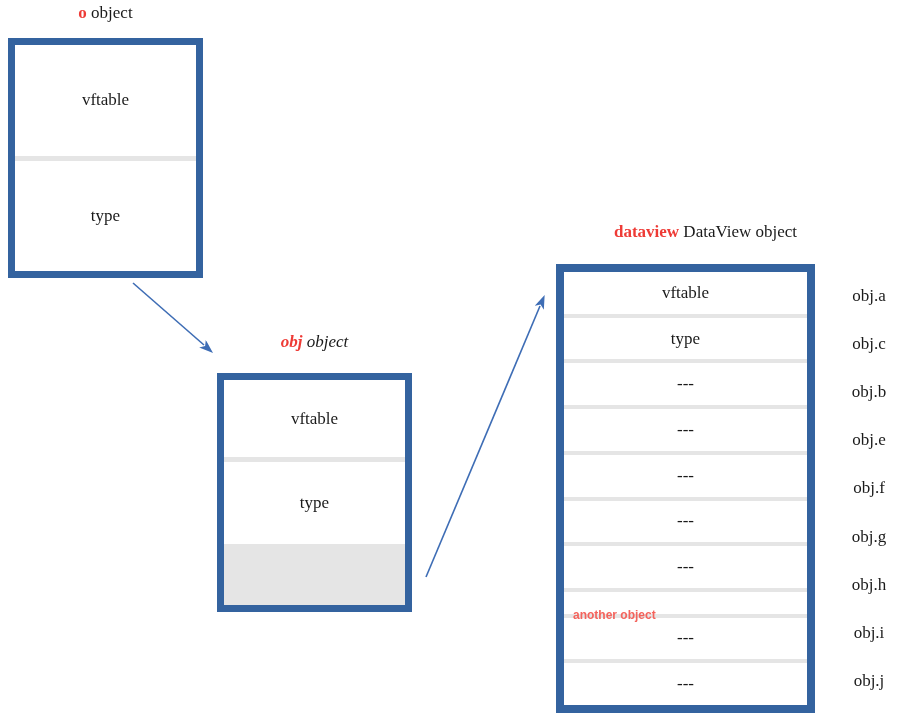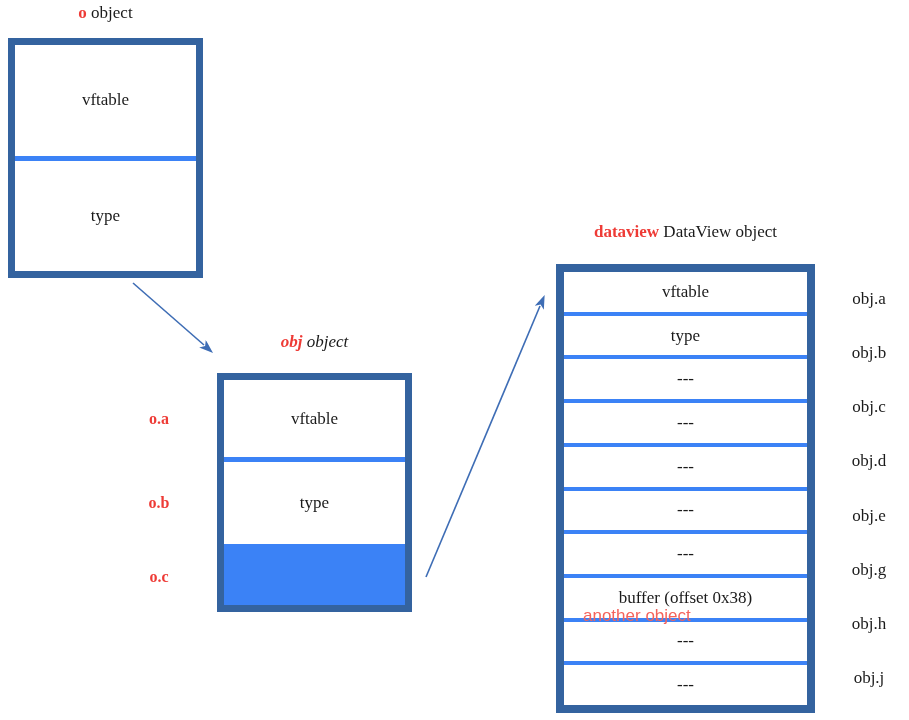--- a/index.html
+++ b/index.html
@@ -30,45 +30,46 @@
     color: #1a1a1a;
     white-space: pre;
   }
   .hl {
     color: #EE3B36;
     font-weight: bold;
   }
   .membox {
     position: absolute;
     box-sizing: border-box;
-    background: #3b82f6;
+    background: #e5e5e5;
     display: flex;
     flex-direction: column;
   }
   .membox.b7 { border: 7px solid #34639F; gap: 5px; }
   .membox.b8 { border: 8px solid #34639F; gap: 4px; }
   .cell {
     position: relative;
     background: #ffffff;
     display: flex;
     align-items: center;
     justify-content: center;
     font-size: 17px;
     color: #1a1a1a;
   }
   .cell.grow { flex: 1 1 auto; }
   .cell-note {
     position: absolute;
-    left: 19px;
+    left: 9px;
     bottom: -8px;
     font-family: "Liberation Sans", "DejaVu Sans", sans-serif;
-    font-size: 17px;
+    font-size: 12px;
     color: #F4635C;
     z-index: 2;
     white-space: nowrap;
+    font-weight: bold;
   }
   .sidecol {
     position: absolute;
     box-sizing: border-box;
     display: flex;
     flex-direction: column;
   }
   .sidecol.p7 { padding: 7px 0; gap: 5px; }
   .sidecol.p8 { padding: 8px 0; gap: 0; }
   .siderow {
@@ -101,36 +102,31 @@
     <div class="cell grow">
         <span>vftable</span>
       </div>
     <div class="cell grow">
         <span>type</span>
       </div>
   </div>
 
   <div class="box-title" style="left:217px; top:332px; width:195px;font-style:italic;"><span class="hl">obj</span><span> object</span></div>
 
-  <div class="sidecol p7" style="left:126px; top:373px; width:66px; height:239px;">
-    <div class="siderow hl" style="height:77px;">o.a</div>
-    <div class="siderow hl" style="height:82px;">o.b</div>
-    <div class="siderow hl" style="height:56px;">o.c</div>
-  </div>
 
   <div class="membox b7" style="left:217px; top:373px; width:195px; height:239px;">
     <div class="cell" style="height:77px;">
         <span>vftable</span>
       </div>
     <div class="cell" style="height:82px;">
         <span>type</span>
       </div>
   </div>
 
-  <div class="box-title" style="left:556px; top:222px; width:259px;"><span class="hl">dataview</span><span> DataView object</span></div>
+  <div class="box-title" style="left:576px; top:222px; width:259px;"><span class="hl">dataview</span><span> DataView object</span></div>
 
   <div class="membox b8" style="left:556px; top:264px; width:259px; height:449px;">
     <div class="cell grow">
         <span>vftable</span>
       </div>
     <div class="cell grow">
         <span>type</span>
       </div>
     <div class="cell grow">
         <span>---</span>
@@ -141,35 +137,35 @@
     <div class="cell grow">
         <span>---</span>
       </div>
     <div class="cell grow">
         <span>---</span>
       </div>
     <div class="cell grow">
         <span>---</span>
       </div>
     <div class="cell grow">
-        <span>buffer (offset 0x38)</span>
       <span class="cell-note">another object</span>
     </div>
     <div class="cell grow">
         <span>---</span>
       </div>
     <div class="cell grow">
         <span>---</span>
       </div>
   </div>
 
   <div class="sidecol p8" style="left:836px; top:264px; width:66px; height:449px;">
     <div class="siderow dark grow">obj.a</div>
+    <div class="siderow dark grow">obj.c</div>
     <div class="siderow dark grow">obj.b</div>
-    <div class="siderow dark grow">obj.c</div>
-    <div class="siderow dark grow">obj.d</div>
     <div class="siderow dark grow">obj.e</div>
+    <div class="siderow dark grow">obj.f</div>
     <div class="siderow dark grow">obj.g</div>
     <div class="siderow dark grow">obj.h</div>
+    <div class="siderow dark grow">obj.i</div>
     <div class="siderow dark grow">obj.j</div>
   </div>
 
 </div>
 
 </body></html>

